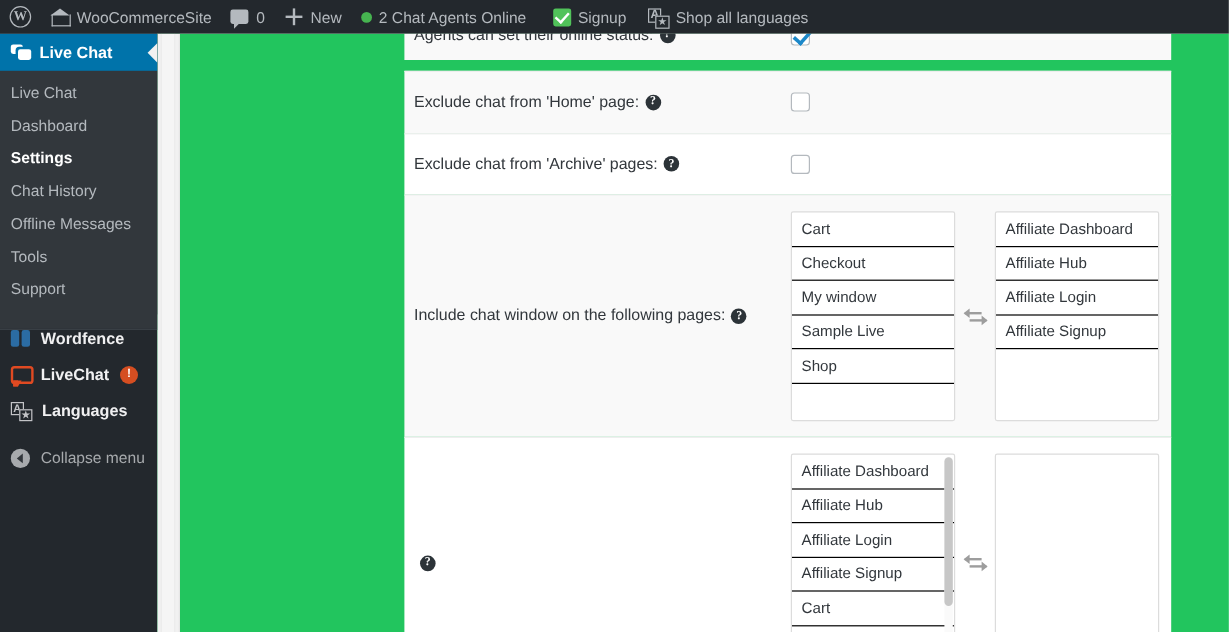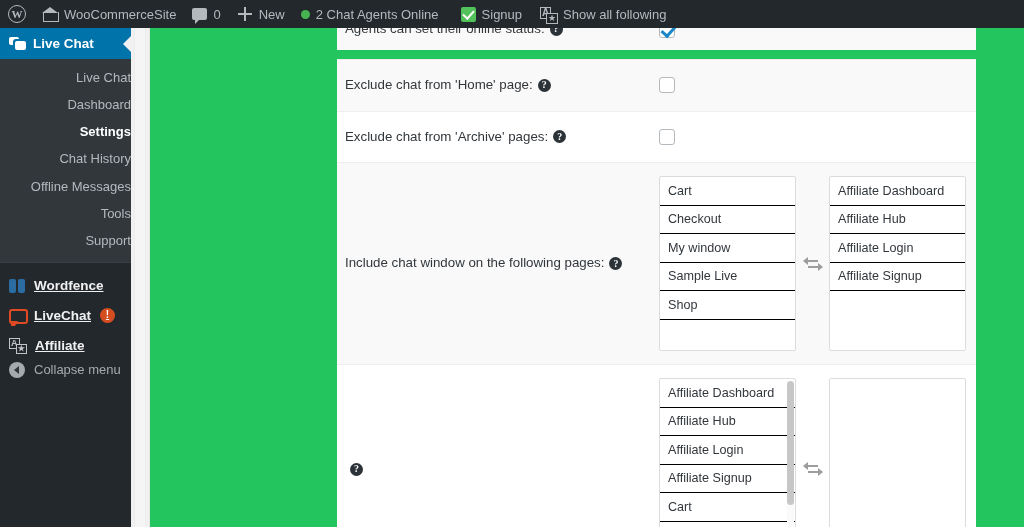--- a/index.html
+++ b/index.html
@@ -104,22 +104,21 @@
 
   
   #sidebar {
     position: absolute; top: 28px; left: 0;
     width: 131px; height: 499px;
     background: #23282d;
     z-index: 40;
   }
   .menu-top {
     background: #32373c;
-    padding-bottom: 0;
-    text-align: right;
+    padding-bottom: 12px;
   }
   .menu-head {
     position: relative;
     height: 31px;
     display: flex; align-items: center;
     background: #0073aa;
     color: #fff;
     font-size: 13.5px; font-weight: 600;
     padding-left: 9px;
     gap: 7px;
@@ -150,26 +149,25 @@
     font-size: 13px;
     color: #b4b9be;
     padding: 5.5px 0 5.5px 9px;
     line-height: 1.25;
   }
   .submenu-item.current { color:#fff; font-weight: 700; }
 
   .menu-sep { height: 1px; background: #393f45; }
 
   .menu-plugin {
-    display:flex; align-items:flex-end; gap:9px;
+    display:flex; align-items:flex-start; gap:9px;
     height: 30px;
     padding-left: 9px;
     font-size: 13.5px; font-weight: 600;
     color: #f0f0f1;
-    text-decoration: underline;
   }
   .wf-glyph {
     width:16px;height:14px;position:relative;display:inline-block;
   }
   .wf-glyph::before, .wf-glyph::after {
     content:""; position:absolute; top:0; width:7px;height:14px;
     background:#2b6ca3; border-radius:2px;
   }
   .wf-glyph::before{left:0;}
   .wf-glyph::after{right:0;}
@@ -380,21 +378,21 @@
   <div class="ab-item">
     <span class="green-dot"></span>
     <span class="ab-label">2 Chat Agents Online</span>
   </div>
   <div class="ab-item" style="padding-left:14px;">
     <span class="green-check-box"></span>
     <span class="ab-label">Signup</span>
   </div>
   <div class="ab-item" style="padding-left:10px;">
     <span class="lang-glyph"></span>
-    <span class="ab-label">Show all following</span>
+    <span class="ab-label">Shop all languages</span>
   </div>
 </div>
 
 <div id="sidebar">
   <div class="menu-top">
 
     <div class="menu-head">
       <span class="chat-glyph"></span>
       <span>Live Chat</span>
     </div>
@@ -418,21 +416,21 @@
   </div>
 
   <div class="menu-plugin">
     <span class="lc-glyph"></span>
     <span>LiveChat</span>
     <span class="badge-alert">!</span>
   </div>
 
   <div class="menu-plugin">
     <span class="langs-glyph"></span>
-    <span>Affiliate</span>
+    <span>Languages</span>
   </div>
 
   <div class="collapse-row">
     <span class="collapse-glyph"></span>
     <span>Collapse menu</span>
   </div>
 </div>
 
 <div id="content">
 

